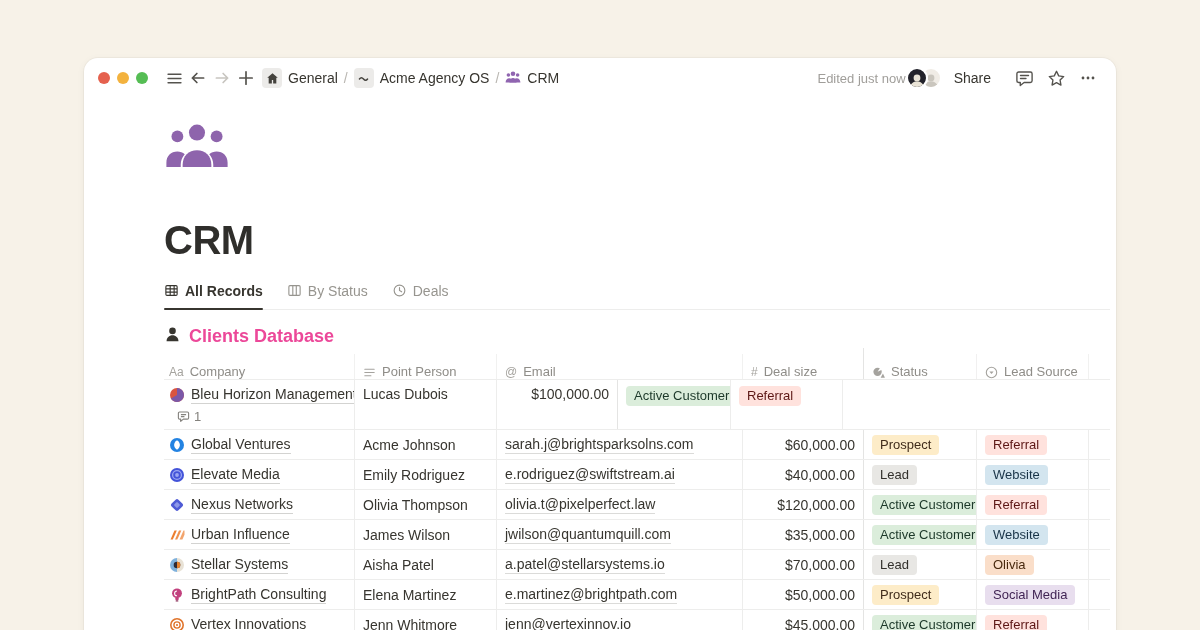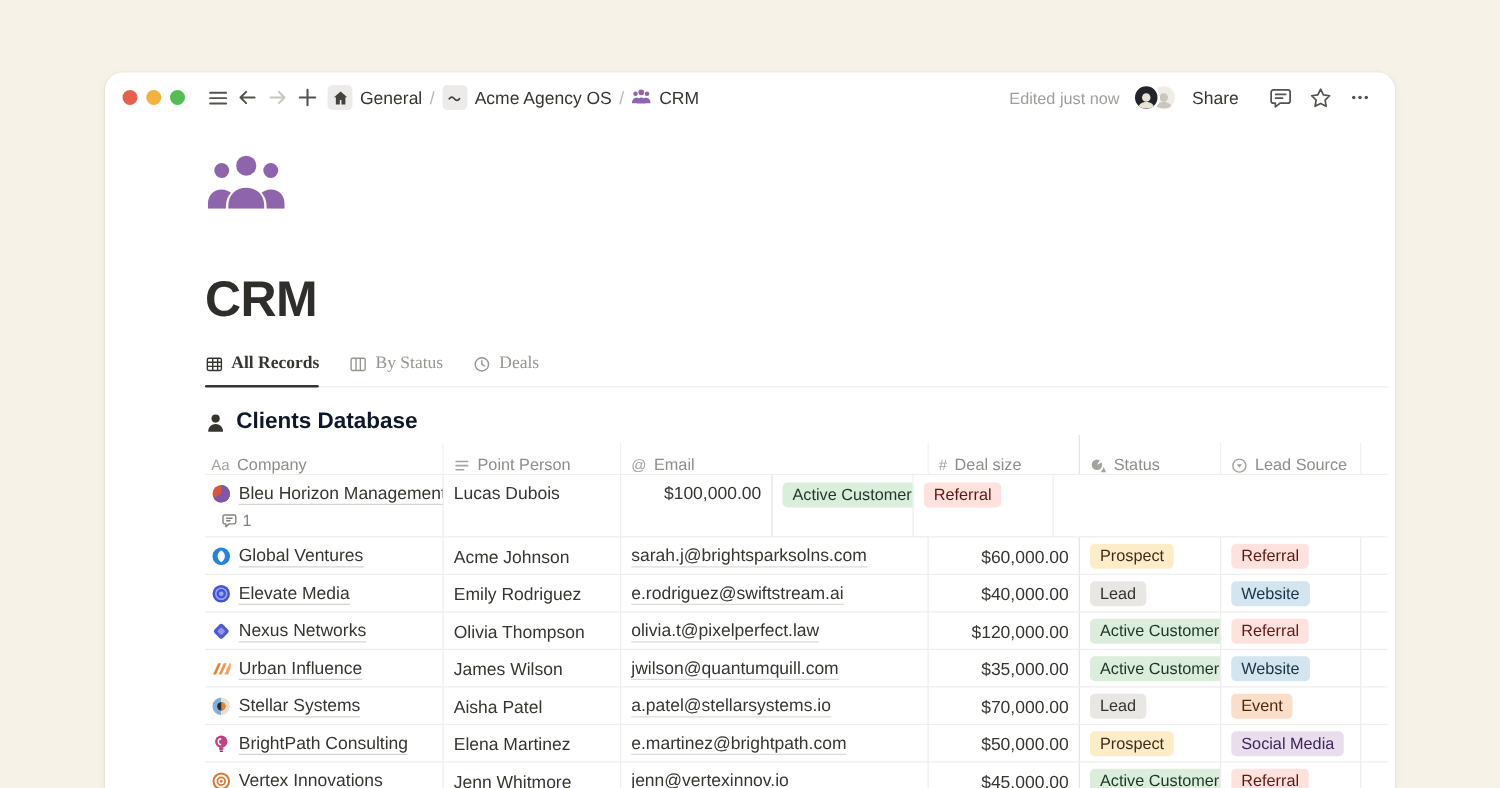--- a/index.html
+++ b/index.html
@@ -15,41 +15,41 @@
   .lights { display:flex; gap:7px; margin-right:14px; }
   .dot { width:12px; height:12px; border-radius:50%; }
   .dot.r { background:#E5614E; } .dot.y { background:#F3B23E; } .dot.g { background:#55BD54; }
   .tb-btn { display:flex; align-items:center; justify-content:center; width:24px; height:24px; color:#55534E; }
   .tb-btn.muted { color:#C8C5C0; }
   .crumbs { display:flex; align-items:center; gap:6px; margin-left:4px; font-size:14px; }
   .chip { width:20px; height:20px; border-radius:4px; background:#ECEBE9; display:flex; align-items:center; justify-content:center; color:#44423D; }
   .crumb-sep { color:#B9B6B1; }
   .crumb-label { color:#37352F; }
   .spacer { flex:1; }
-  .edited { font-size:13px; color:#A09E9A; margin-right:10px; }
+  .edited { font-size:13px; color:#A09E9A; }
   .avatars { display:flex; margin-right:12px; }
   .avatar { width:22px; height:22px; border-radius:50%; border:2px solid #fff; }
   .avatar.a1 { background:#23232B; z-index:2; display:flex; align-items:flex-end; justify-content:center; overflow:hidden; }
   .avatar.a2 { background:#EDE8E0; margin-left:-8px; z-index:1; opacity:.8; display:flex; align-items:flex-end; justify-content:center; overflow:hidden; }
   .share { font-size:14px; color:#37352F; margin-right:14px; }
   .top-icon { display:flex; align-items:center; justify-content:center; width:26px; height:26px; color:#54524D; margin-left:6px; }
 
   
   .content { padding-left:80px; padding-right:6px; }
   .page-icon { margin-top:25px; height:44px; }
   .page-title { margin-top:51px; font-size:40px; font-weight:bold; letter-spacing:-.5px; color:#2F2E2B; line-height:44px; }
 
   .tabs { display:flex; align-items:center; gap:24px; margin-top:21px; padding-bottom:10px;
           border-bottom:1px solid rgba(55,53,47,.09); font-size:14px; }
-  .tab { display:flex; align-items:center; gap:6px; color:#97958F; position:relative; cursor:pointer;font-family:Liberation Serif, serif; }
+  .tab { display:flex; gap:6px; color:#97958F; position:relative; cursor:pointer; }
   .tab.active { color:#37352F; font-weight:bold; }
   .tab.active::after { content:''; position:absolute; left:0; right:0; bottom:-11px; height:2px; background:#37352F; border-radius:1px; }
   .tab svg { flex:none; }
 
-  .db-title { display:flex; align-items:flex-end; gap:8px; margin-top:16px; font-size:18px; font-weight:bold; color:#0f172a; }
+  .db-title { display:flex; align-items:flex-start; gap:8px; margin-top:16px; font-size:18px; font-weight:bold; color:#ec4899; }
 
   
   .table { margin-top:7px; width:946px; position:relative; }
   .thead { display:flex; height:26px; border-bottom:1px solid rgba(55,53,47,.09); }
   .hcell { display:flex; align-items:flex-end; gap:6px; font-size:13px; color:#8F8D88;
            padding:0 8px; border-right:1px solid rgba(55,53,47,.07); }
   .picon { display:flex; align-items:center; color:#A5A39E; font-size:12px; }
   .picon-text { font-size:12px; color:#A5A39E; letter-spacing:0; }
 
   .c-company { width:191px; }
@@ -428,21 +428,21 @@
     </div>
     <div class="cell c-person">Aisha Patel</div>
     <div class="cell c-email">
               <span class="email-text">a.patel@stellarsystems.io</span>
             </div>
     <div class="cell c-deal">$70,000.00</div>
     <div class="cell c-status">
               <span class="tag" style="background: rgb(232, 231, 228); color: rgb(50, 48, 44);">Lead</span>
             </div>
     <div class="cell c-source">
-              <span class="tag" style="background: rgb(250, 222, 201); color: rgb(73, 41, 14);">Event</span>
+              <span class="tag" style="background: rgb(250, 222, 201); color: rgb(73, 41, 14);">Olivia</span>
             </div>
   </div>
 
   <div class="trow">
     <div class="cell c-company">
       <div class="company-line">
         <span class="logo">
                   <svg viewBox="0 0 16 16">
                     <circle cx="8" cy="6.3" r="4.9" fill="#C2417E"></circle>
                     <path d="M8 4a2.4 2.4 0 0 0 0 4.8" fill="none" stroke="#fff" stroke-width="1.1"></path>

